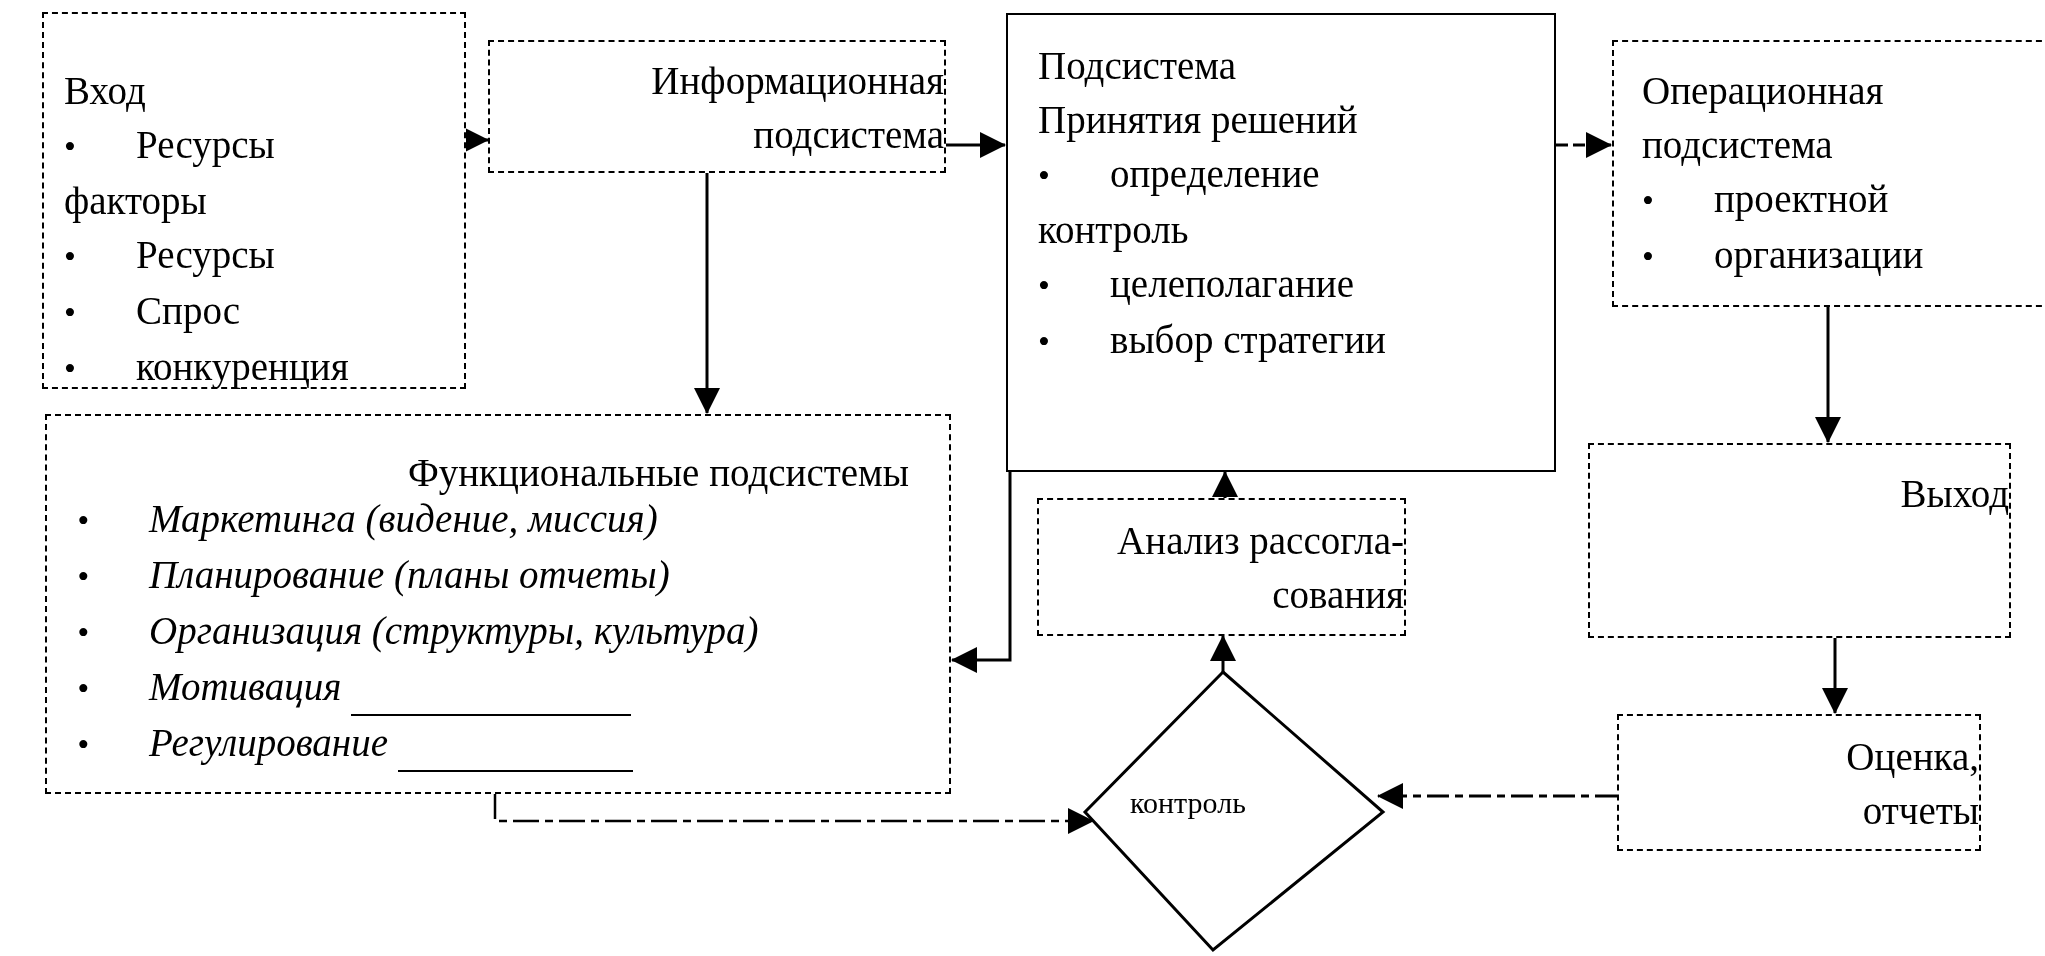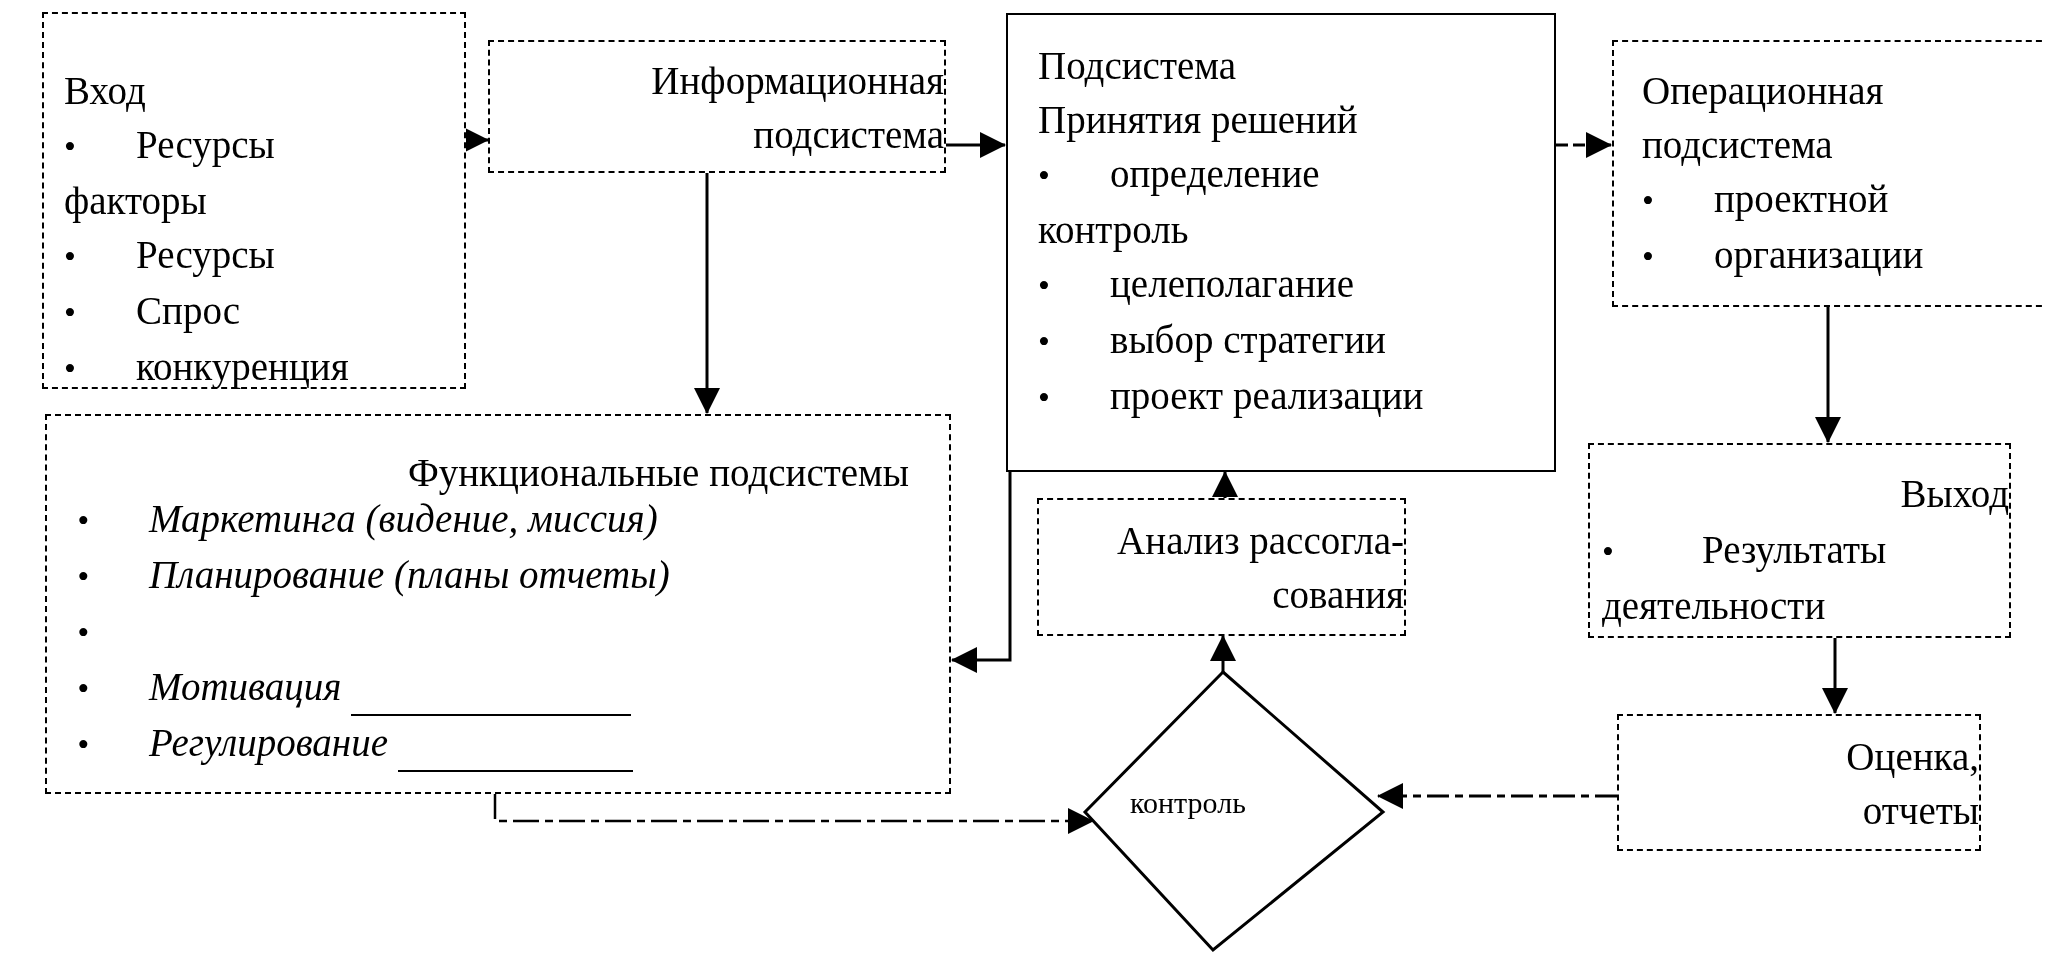--- a/index.html
+++ b/index.html
@@ -72,57 +72,52 @@
 </div>
 
 <div class="box solid" style="left:1006px;top:13px;width:550px;height:459px;">
   <div class="txt" style="left:30px;top:24px;">
     <div>Подсистема</div>
     <div>Принятия решений</div>
     <div><span class="bul"></span><span>определение</span></div>
     <div>контроль</div>
     <div><span class="bul"></span><span>целеполагание</span></div>
     <div><span class="bul"></span><span>выбор стратегии</span></div>
-    <div><span class="bul"></span><span>проект реализации</span></div>
   </div>
 </div>
 
 <div class="box" style="left:1612px;top:40px;width:440px;height:267px;border-right:none;">
   <div class="txt" style="left:28px;top:22px;">
     <div>Операционная</div>
     <div>подсистема</div>
     <div><span class="bul"></span><span>проектной</span></div>
     <div><span class="bul"></span><span>организации</span></div>
   </div>
 </div>
 
 <div class="box" style="left:45px;top:414px;width:906px;height:380px;">
   <div class="txt center" style="left:0;right:40px;top:30px;">Функциональные подсистемы</div>
   <div class="txt" style="left:30px;top:76px;font-style:italic;">
     <div><span class="bul"></span><span>Маркетинга (видение, миссия)</span></div>
     <div><span class="bul"></span><span>Планирование (планы отчеты)</span></div>
-    <div><span class="bul"></span></div>
+    <div><span class="bul"></span><span>Организация (структуры, культура)</span></div>
     <div><span class="bul"></span><span>Мотивация</span> <span class="blank" style="width:280px;"></span></div>
     <div><span class="bul"></span><span>Регулирование</span> <span class="blank" style="width:235px;"></span></div>
   </div>
 </div>
 
 <div class="box" style="left:1037px;top:498px;width:369px;height:138px;">
   <div class="txt center" style="left:0;right:0;top:14px;">
     <div>Анализ рассогла-</div>
     <div>сования</div>
   </div>
 </div>
 
 <div class="box" style="left:1588px;top:443px;width:423px;height:195px;">
   <div class="txt center" style="left:0;right:0;top:22px;">Выход</div>
-  <div class="txt" style="left:12px;top:78px;">
-    <div><span class="bul" style="width:100px;"></span><span>Результаты</span></div>
-    <div>деятельности</div>
-  </div>
 </div>
 
 <div class="box" style="left:1617px;top:714px;width:364px;height:137px;">
   <div class="txt center" style="left:0;right:0;top:14px;">
     <div>Оценка,</div>
     <div>отчеты</div>
   </div>
 </div>
 
 <div class="diamond-label" style="left:1130px;top:786px;">контроль</div>

